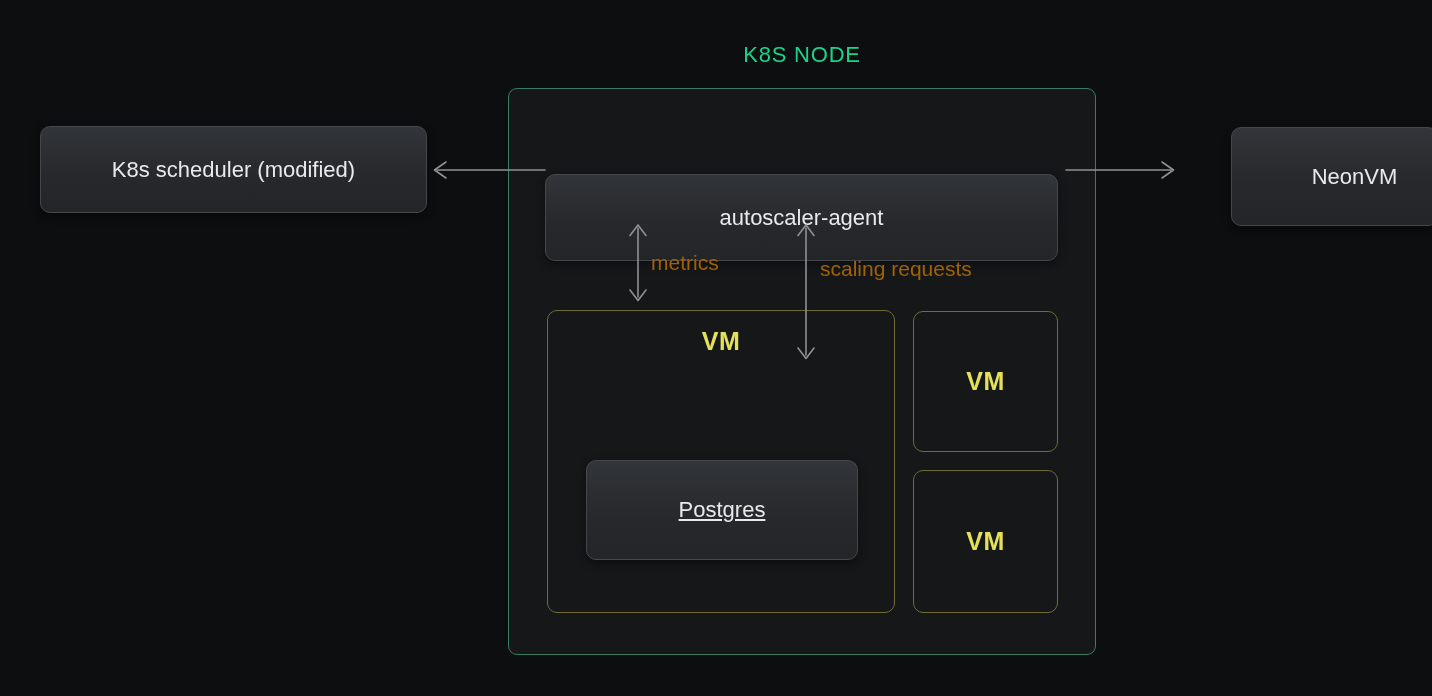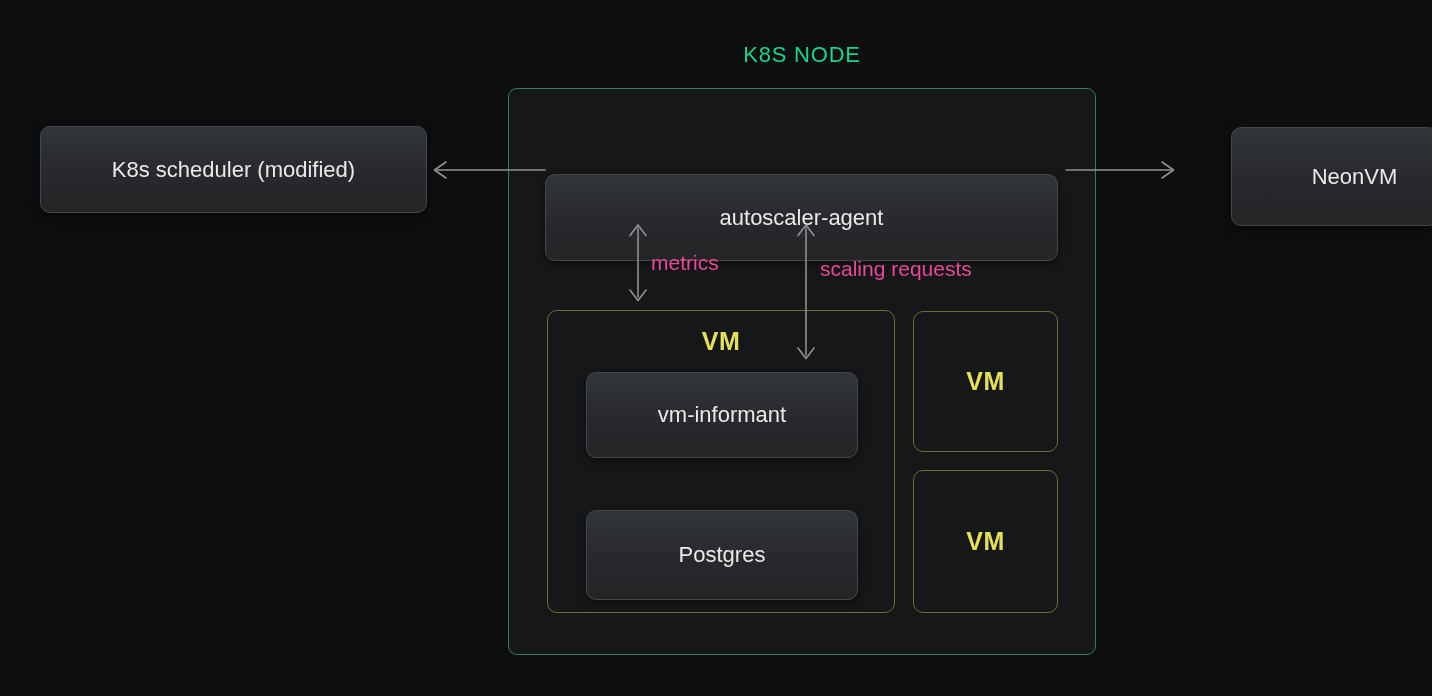--- a/index.html
+++ b/index.html
@@ -37,21 +37,21 @@
     border-radius: 10px;
     display: flex; align-items: center; justify-content: center;
     color: #e9e9e9;
     font-size: 22px;
     box-shadow: 0 3px 8px rgba(0,0,0,0.45);
   }
   .node-scheduler { left: 40px;   top: 126px; width: 387px; height: 87px; }
   .node-agent     { left: 545px;  top: 126px; width: 513px; height: 87px; margin-top: 48px; }
   .node-neonvm    { left: 1231px; top: 127px; width: 207px; height: 99px; padding-left: 40px; }
   .node-informant { left: 586px;  top: 372px; width: 272px; height: 86px; }
-  .node-postgres  { left: 586px;  top: 510px; width: 272px; height: 90px; }
+  .node-postgres  { left: 586px;  top: 460px; width: 272px; height: 100px; text-decoration: underline; }
 
   
   .vm-box {
     position: absolute;
     border: 1px solid #6f6c35;
     border-radius: 10px;
     background: transparent;
   }
   .vm-big    { left: 547px; top: 310px; width: 348px; height: 303px; }
   .vm-small-1 { left: 913px; top: 311px; width: 145px; height: 141px;
@@ -66,21 +66,21 @@
   }
   .vm-big-label {
     position: absolute;
     left: 0; top: 16px; width: 100%;
     text-align: center;
   }
 
   
   .edge-label {
     position: absolute;
-    color: #ec4899;
+    color: #a16207;
     font-size: 21px;
     font-weight: 400;
   }
   .edge-label-metrics { left: 651px; top: 251px; }
   .edge-label-scaling { left: 820px; top: 257px; }
 
   
   svg.arrows {
     position: absolute; left: 0; top: 0;
     width: 1432px; height: 696px;
@@ -102,23 +102,20 @@
   <div class="node node-neonvm">
     <span>NeonVM</span>
   </div>
 
   <div class="node node-agent">
     <span>autoscaler-agent</span>
   </div>
 
   <div class="vm-box vm-big">
     <div class="vm-label vm-big-label">VM</div>
-  </div>
-  <div class="node node-informant">
-    <span>vm-informant</span>
   </div>
   <div class="node node-postgres">
     <span>Postgres</span>
   </div>
 
   <div class="vm-box vm-small-1">
     <span class="vm-label">VM</span>
   </div>
   <div class="vm-box vm-small-2">
     <span class="vm-label">VM</span>

